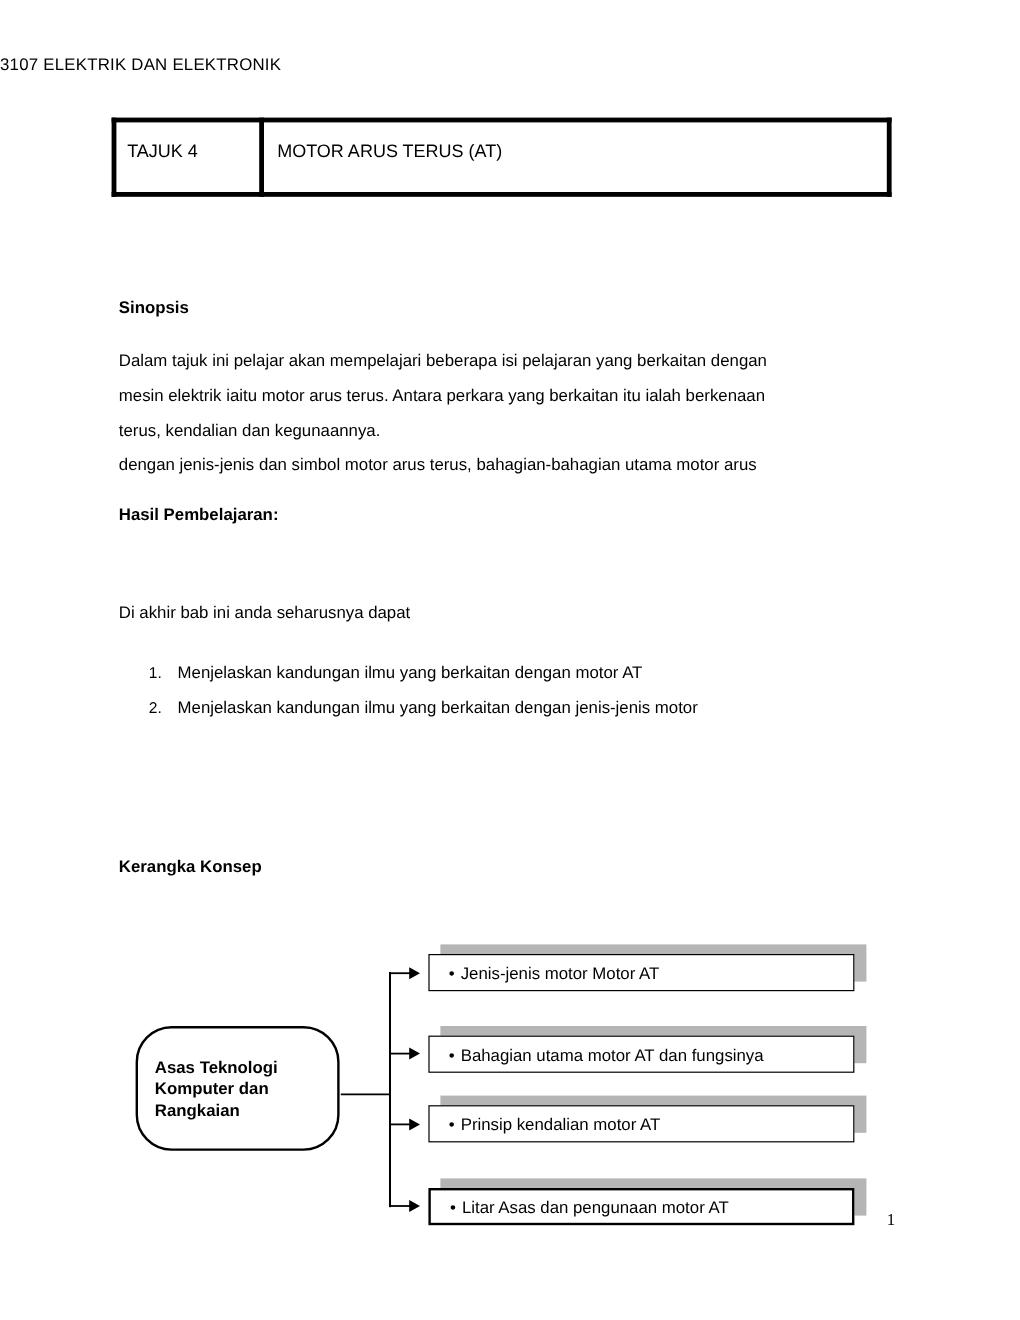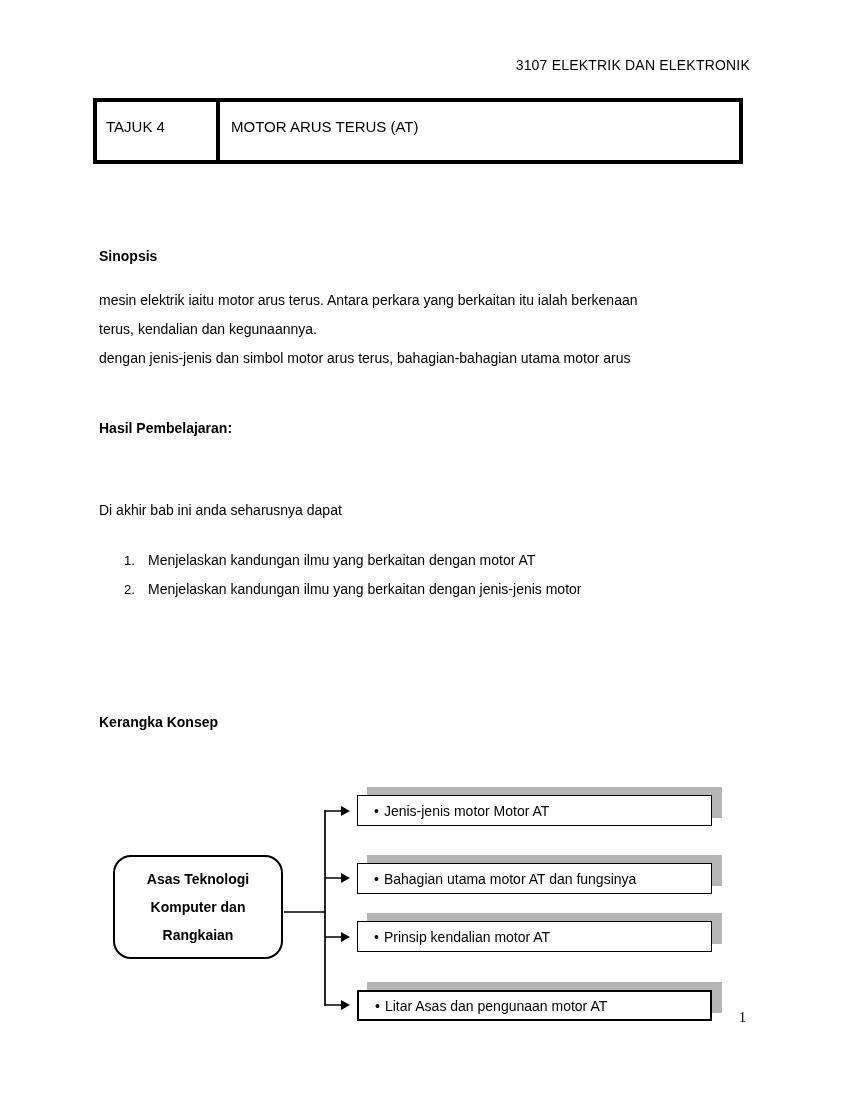--- a/index.html
+++ b/index.html
@@ -9,23 +9,22 @@
     height: 1100px;
     background: #ffffff;
     font-family: "Liberation Sans", sans-serif;
     color: #000000;
     overflow: hidden;
   }
 
   
   .header {
     position: absolute;
-    top: 57px; left: 0;
+    top: 45px; left: 0;
     width: 750px;
-    text-align: right;
     font-size: 14px;
     letter-spacing: 0.2px;
   }
 
   
   .title-table {
     position: absolute;
     top: 98px; left: 93px;
     width: 650px; height: 66px;
     border-collapse: collapse;
@@ -74,28 +73,28 @@
 
   
   .diagram { position: absolute; inset: 0; }
   .connectors { position: absolute; top: 0; left: 0; pointer-events: none; }
 
   .root-box {
     position: absolute;
     left: 113px; top: 855px;
     width: 170px; height: 104px;
     border: 2px solid #000000;
-    border-radius: 18px;
+    border-radius: 30px;
     background: #ffffff;
     box-sizing: border-box;
     display: flex; align-items: center; justify-content: center;
-    text-align: center;
+    text-align: left;
     font-weight: bold;
     font-size: 14px;
-    line-height: 28px;
+    line-height: 18px;
     padding: 0 14px;
   }
 
   .branch { position: absolute; left: 357px; width: 355px; height: 31px; }
   .branch .shadow {
     position: absolute;
     left: 10px; top: -8px;
     width: 100%; height: 100%;
     background: #b5b5b5;
   }
@@ -136,20 +135,21 @@
         <tr>
       <td class="cell-label">TAJUK 4</td>
       <td class="cell-title">MOTOR ARUS TERUS (AT)</td>
     </tr>
   </tbody>
     </table>
 
   <div class="heading h-sinopsis">Sinopsis</div>
 
   <div class="para">
+    <div>Dalam tajuk ini pelajar akan mempelajari beberapa isi pelajaran yang berkaitan dengan</div>
     <div>mesin elektrik iaitu motor arus terus. Antara perkara yang berkaitan itu ialah berkenaan</div>
     <div>terus, kendalian dan kegunaannya.</div>
     <div>dengan jenis-jenis dan simbol motor arus terus, bahagian-bahagian utama motor arus</div>
   </div>
 
   <div class="heading h-hasil">Hasil Pembelajaran:</div>
 
   <div class="intro">Di akhir bab ini anda seharusnya dapat</div>
 
   <ol class="objectives">

